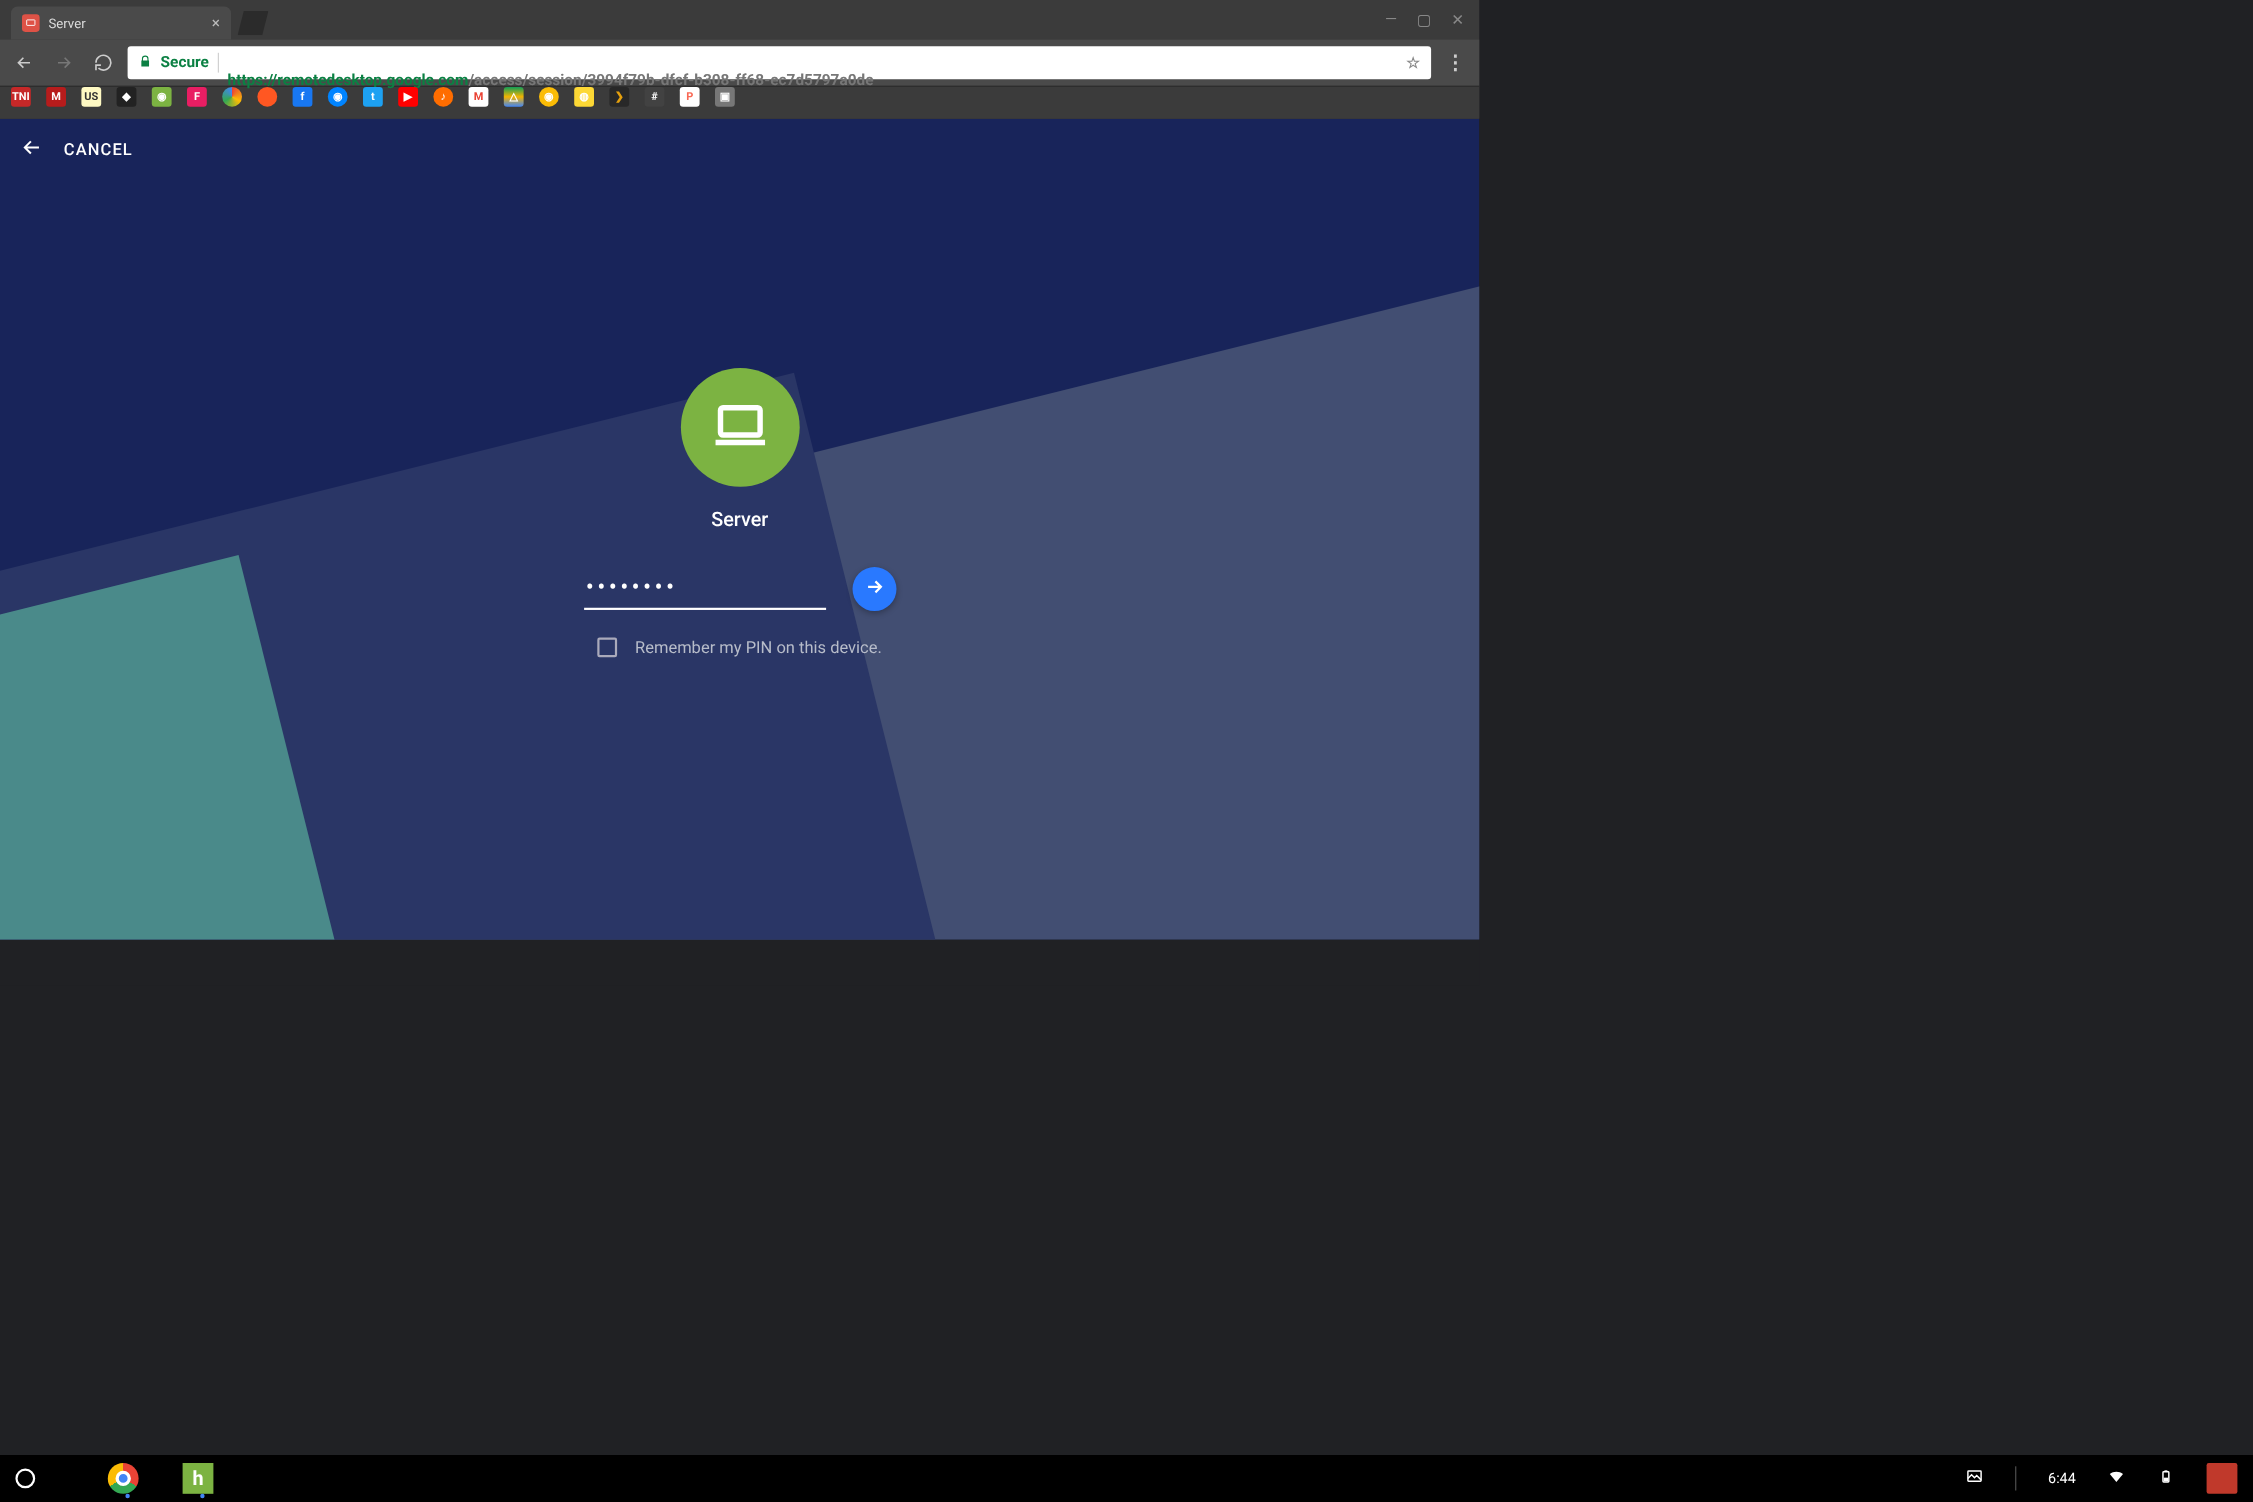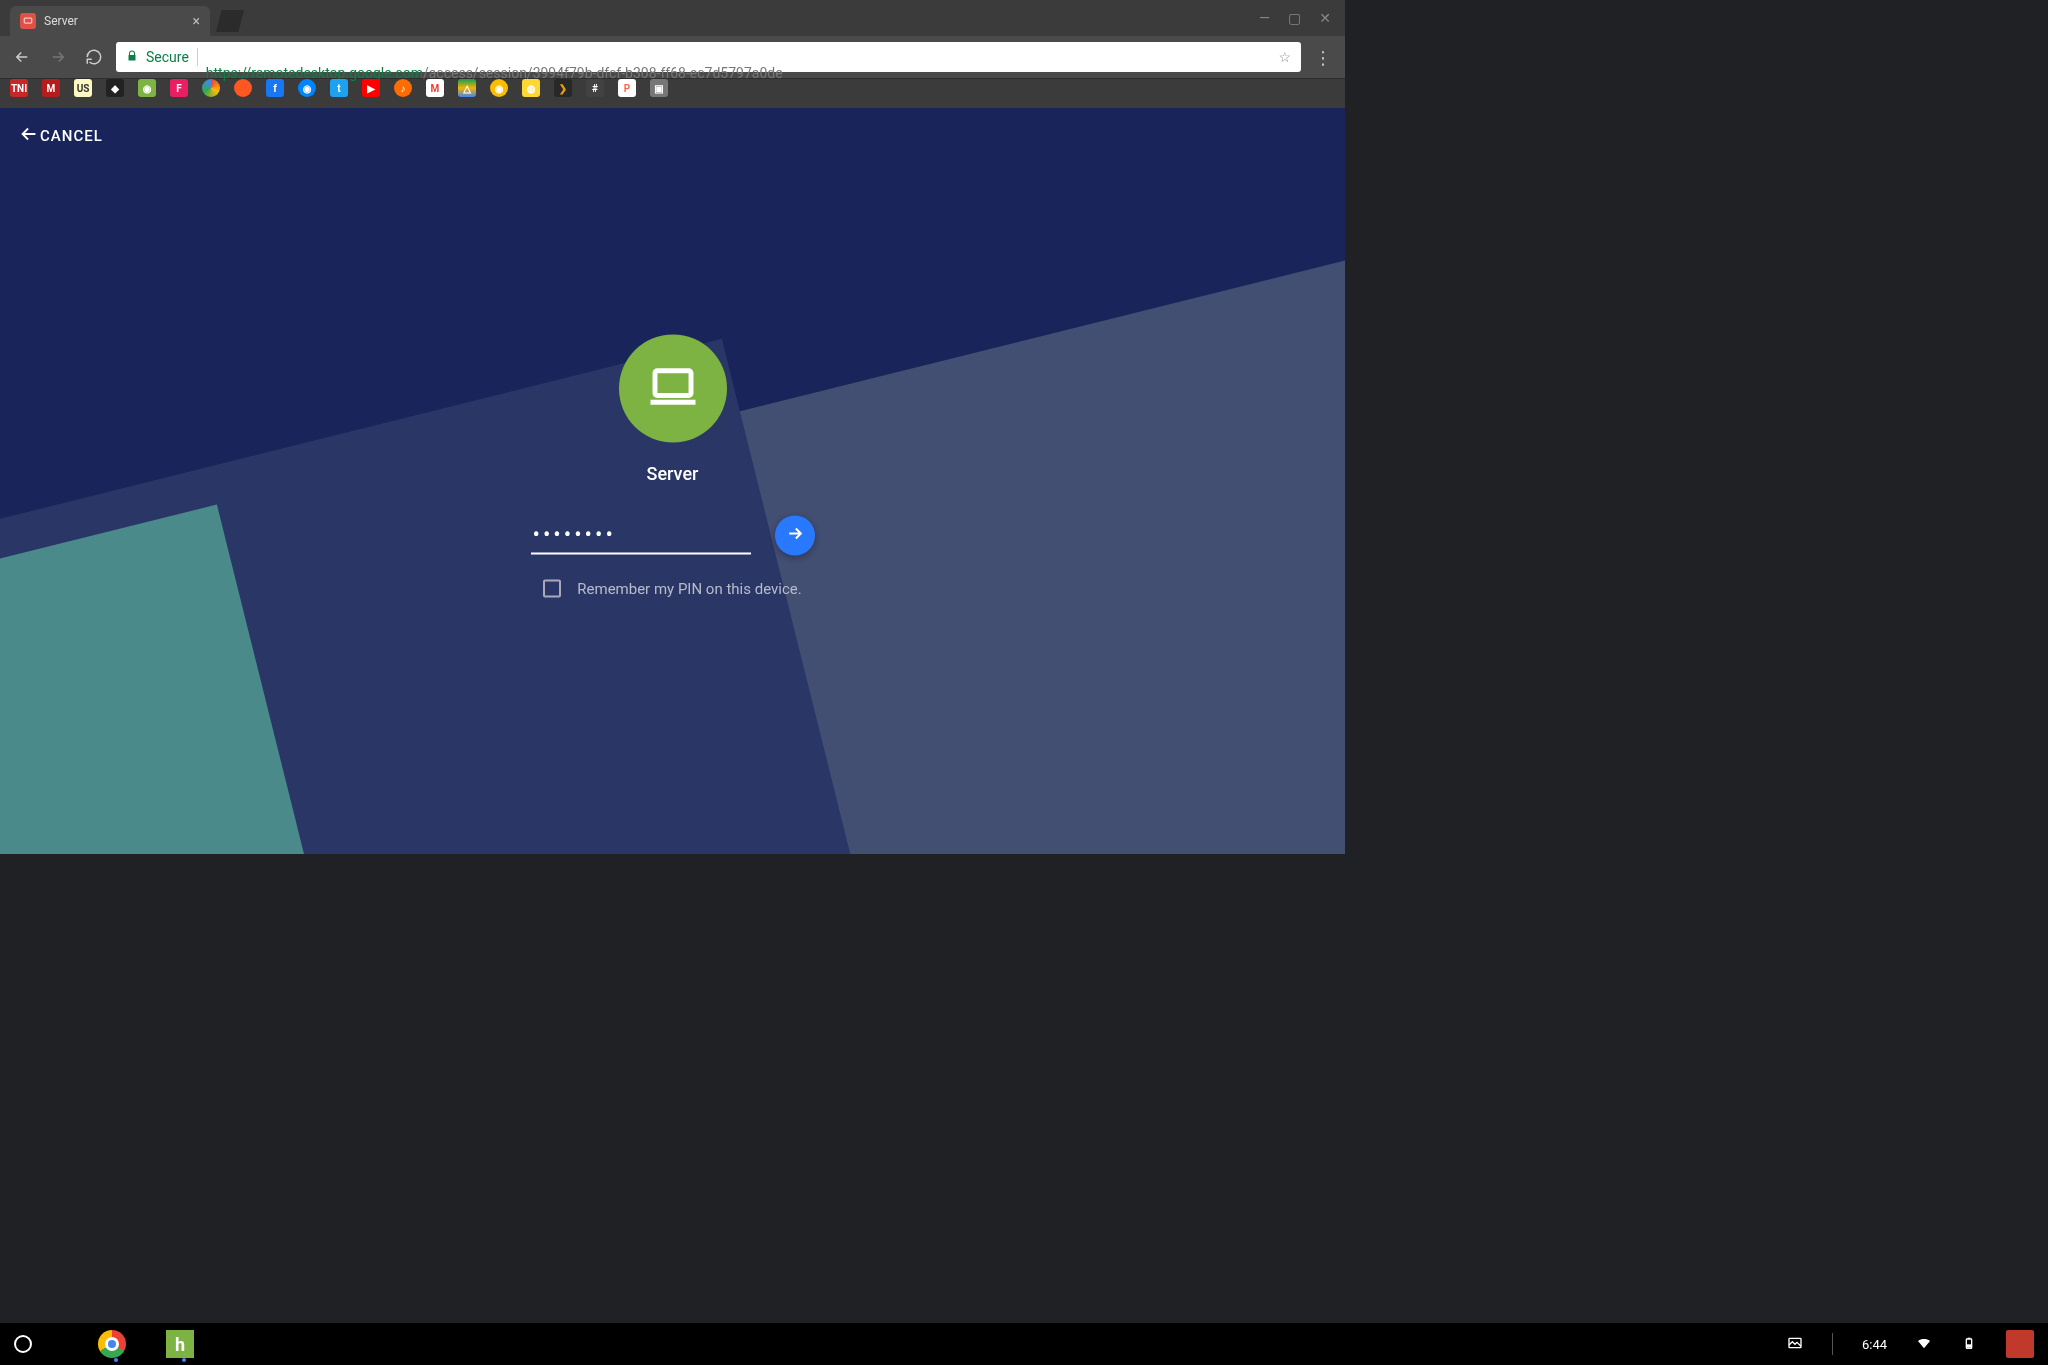--- a/index.html
+++ b/index.html
@@ -18,21 +18,21 @@
   position: relative;
 }
 .tab.active { background: #4a4a4a; }
 .tab .favicon { width: 16px; height: 16px; background: #de5246; border-radius: 3px; display:flex;align-items:center;justify-content:center;}
 .tab .favicon svg{width:10px;height:10px;}
 .tab .close { margin-left: auto; color:#bbb; font-size: 14px; cursor:pointer;}
 .newtab { width:28px; height:22px; margin-left:6px; margin-bottom:4px; background:#2b2b2b; clip-path: polygon(20% 0,100% 0,80% 100%,0 100%); }
 .win-controls { margin-left:auto; display:flex; gap:18px; padding:0 14px; color:#888; height:36px; align-items:center;}
 .win-controls span{font-size:14px;cursor:pointer;}
 
-.toolbar { background: #4a4a4a; height: 42px; display: flex; align-items: center; padding: 0 8px; gap: 8px; }
+.toolbar { background: #4a4a4a; height: 42px; display: flex; align-items: center; padding: 0 8px; gap: 8px; font-weight: bold; }
 .nav-btn { width:28px; height:28px; display:flex; align-items:center; justify-content:center; color:#ccc; cursor:pointer;}
 .nav-btn.disabled { color:#777; }
 .nav-btn svg { width:18px; height:18px; }
 .omnibox { flex:1; background:#fff; height:30px; border-radius:3px; display:flex; align-items:center; padding:0 10px; gap:8px; font-size:14px; }
 .omnibox .lock { color:#0b8043; font-size:12px; }
 .omnibox .secure-text { color:#0b8043; font-size:14px; }
 .omnibox .sep { width:1px; height:18px; background:#ccc; }
 .omnibox .url { color:#777;margin-top:32px; }
 .omnibox .url .domain { color:#0b8043; }
 .omnibox .star { margin-left:auto; color:#888; }
@@ -46,21 +46,21 @@
   position: relative;
   width: 100%;
   height: calc(896px - 36px - 42px - 30px - 42px);
   overflow: hidden;
 }
 .bg { position:absolute; inset:0; background:#18245a; }
 .bg-shape1 { position:absolute; left:-10%; bottom:-25%; width:70%; height:80%; background:#2a3666; transform:rotate(-14deg); }
 .bg-shape2 { position:absolute; right:-20%; bottom:-40%; width:120%; height:100%; background:#424e72; transform:rotate(-14deg); }
 .bg-shape3 { position:absolute; left:-15%; bottom:-10%; width:35%; height:50%; background:#4a8a8a; transform:rotate(-14deg); }
 
-.app-bar { position:absolute; top:0; left:0; right:0; height:56px; display:flex; align-items:center; padding:0 18px; color:#fff; z-index:10;}
+.app-bar { position:absolute; top:0; left:0; right:0; height:56px; display:flex; align-items:center; padding:0 18px; gap:18px; color:#fff; z-index:10;}
 .app-bar svg { width:22px; height:22px; }
 .app-bar .cancel-label { font-size:15px; letter-spacing:1px; font-weight:500; }
 
 .center {
   position:absolute; left:50%; top:48%; transform:translate(-50%,-50%);
   display:flex; flex-direction:column; align-items:center;
   z-index:5;
 }
 .avatar-circle {
   width:108px; height:108px; border-radius:50%;

